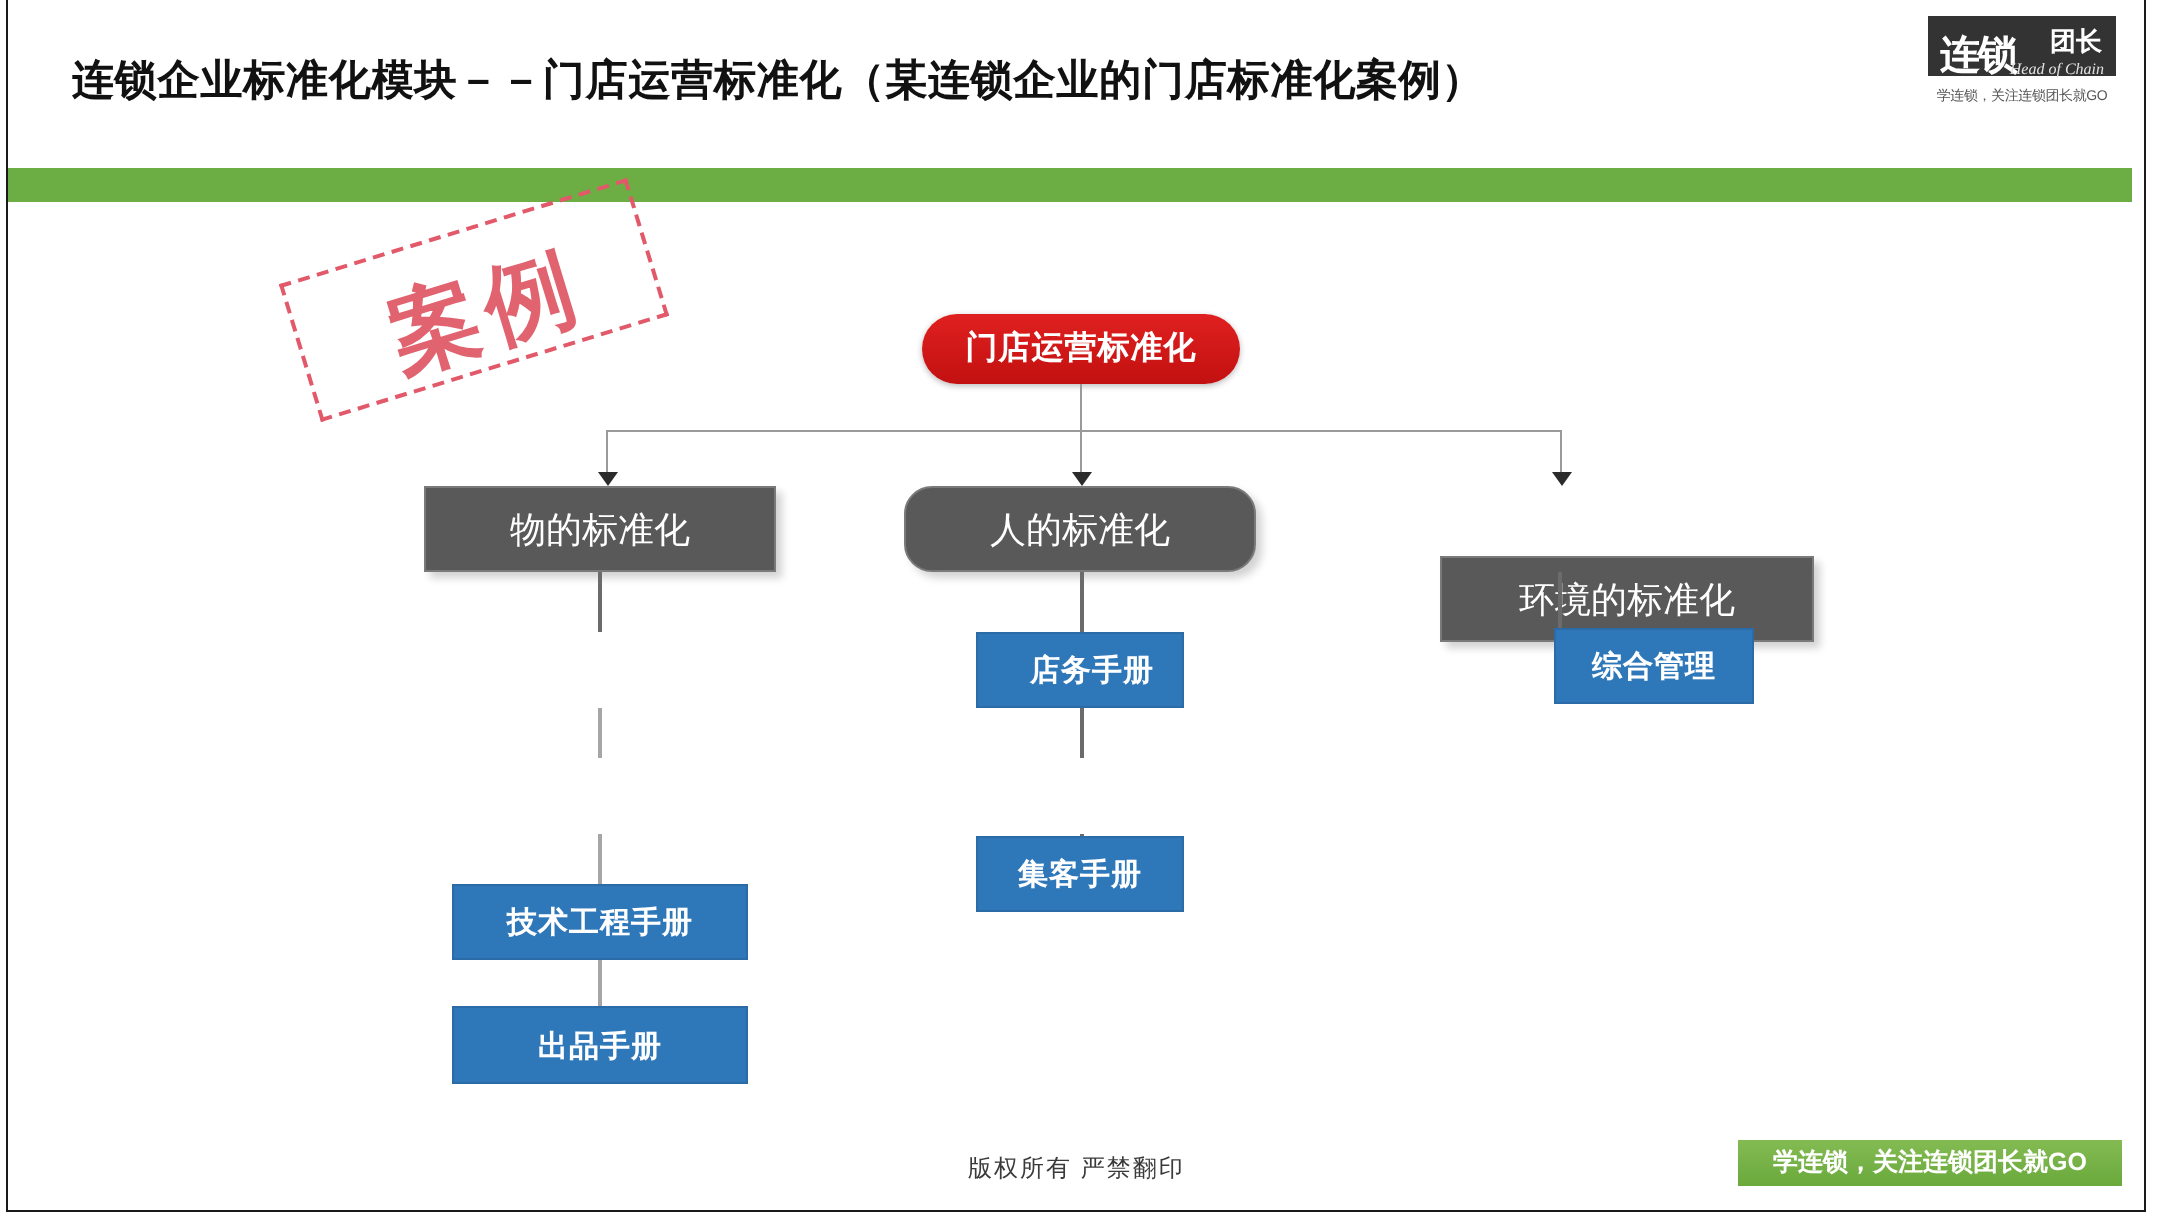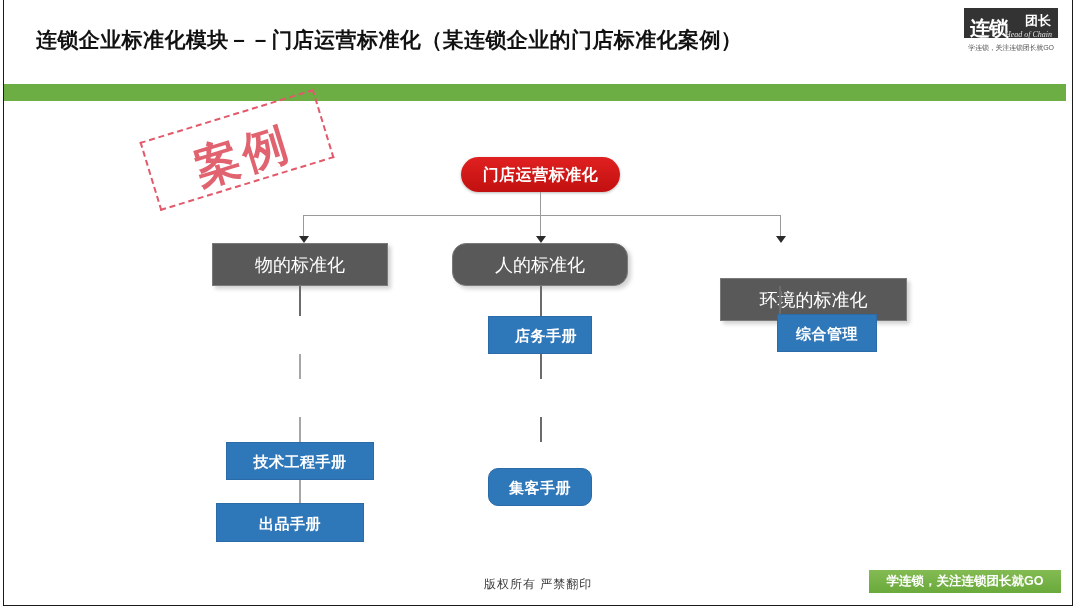--- a/index.html
+++ b/index.html
@@ -312,31 +312,31 @@
   <div class="gray-box" style="left:212px; top:243px; width:176px;">物的标准化</div>
 
   <div class="vline-dark" style="left:299px; top:286px; height:30px;"></div>
 
   <div class="vline-gray" style="left:299px; top:354px; height:25px;"></div>
 
   <div class="vline-gray" style="left:299px; top:417px; height:25px;"></div>
   <div class="blue-box" style="left:226px; top:442px; width:148px; height:38px; line-height:38px;">技术工程手册</div>
 
   <div class="vline-gray" style="left:299px; top:480px; height:23px;"></div>
-  <div class="blue-box" style="left:216px; top:503px; width:148px; height:39px; line-height:39px;">出品手册</div>
+  <div class="blue-box" style="left:226px; top:503px; width:148px; height:39px; line-height:39px;">出品手册</div>
 
   <div class="gray-box" style="left:452px; top:243px; width:176px;border-radius:14px;">人的标准化</div>
 
   <div class="vline-dark" style="left:540px; top:286px; height:30px;"></div>
   <div class="blue-box" style="left:488px; top:316px; width:104px; height:38px; line-height:38px;padding-left:12px;">店务手册</div>
 
   <div class="vline-dark" style="left:540px; top:354px; height:25px;"></div>
 
   <div class="vline-dark" style="left:540px; top:417px; height:25px;"></div>
-  <div class="blue-box" style="left:488px; top:468px; width:104px; height:38px; line-height:38px;border-radius:10px;">集客手册</div>
+  <div class="blue-box" style="left:488px; top:418px; width:104px; height:38px; line-height:38px;">集客手册</div>
 
   <div class="gray-box" style="left:720px; top:243px; width:187px;margin-top:35px;">环境的标准化</div>
 
   <div class="vline-dark" style="left:779px; top:286px; height:28px;"></div>
   <div class="blue-box" style="left:729px; top:314px; width:100px; height:38px; line-height:38px;margin-left:48px;">综合管理</div>
 
   <div class="copyright">版权所有  严禁翻印</div>
 
   <div class="footer-badge">学连锁，关注连锁团长就GO</div>
 

